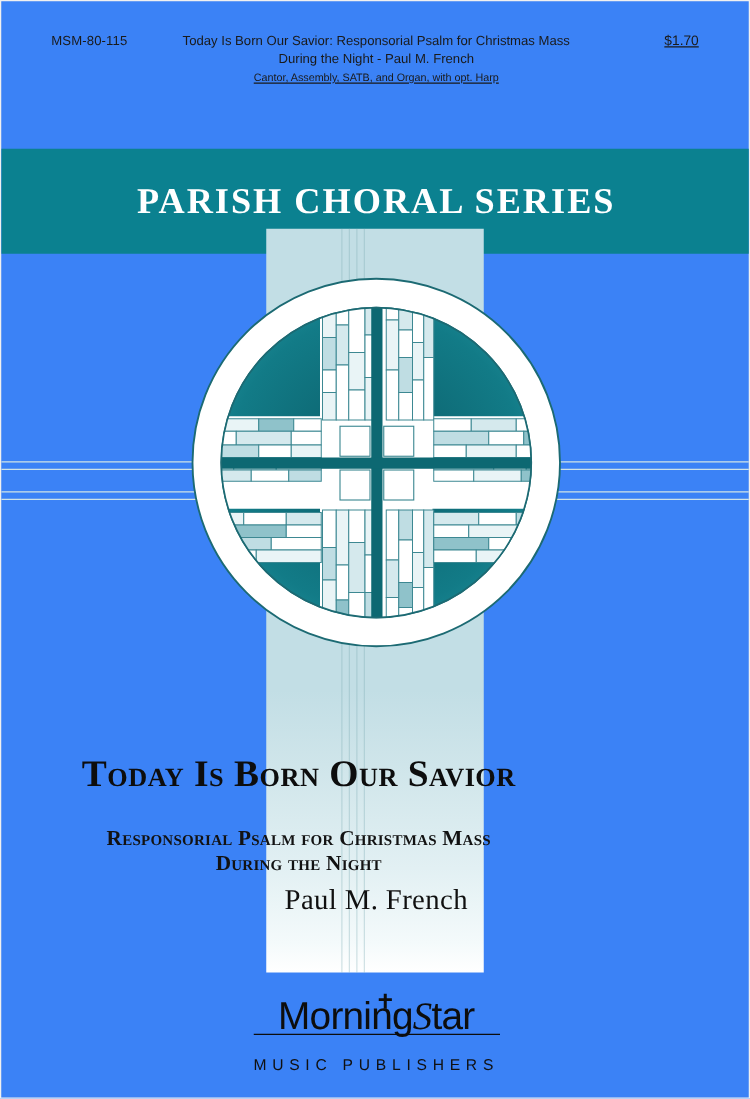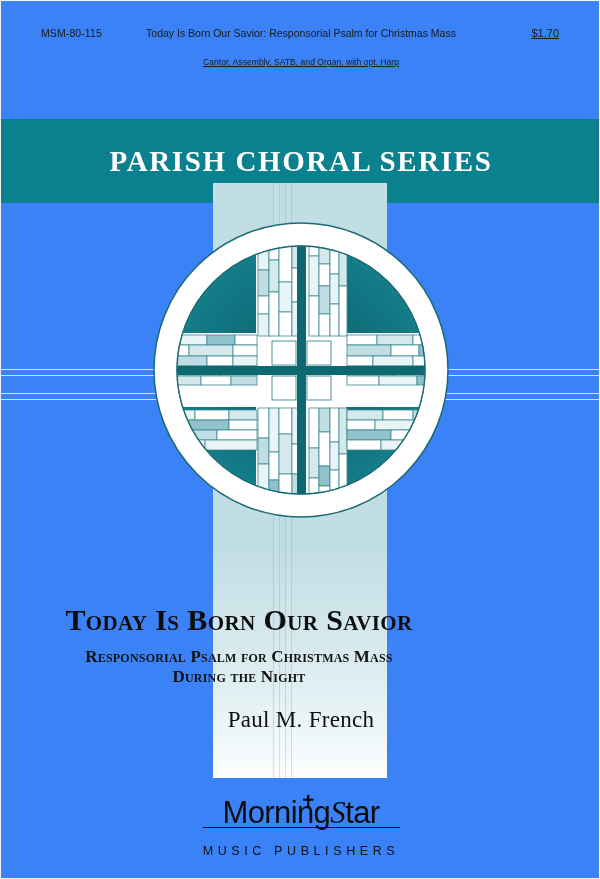--- a/index.html
+++ b/index.html
@@ -100,21 +100,21 @@
     font-family:"Liberation Serif", serif;
     font-weight:bold;
     font-size:30px;
     letter-spacing:.4px;
     color:#0d0d0d;
     line-height:1.04;
     font-variant:small-caps;
     white-space:nowrap;
   }
   #subtitle{
-    margin-top:12px;
+    margin-top:26px;
     font-family:"Liberation Serif", serif;
     font-weight:bold;
     font-size:17px;
     letter-spacing:.2px;
     color:#121212;
     line-height:1.15;
     font-variant:small-caps;
   }
   #subtitle .l2{display:block;}
   #composer{
@@ -143,20 +143,21 @@
 <body>
 
 <div id="page">
 
   <div id="topmeta">
     <div class="row1">
       <span id="meta-catalog">MSM-80-115</span>
       <span id="meta-title-line1">Today Is Born Our Savior: Responsorial Psalm for Christmas Mass</span>
       <span id="meta-price">$1.70</span>
     </div>
+    <div id="meta-title-line2">During the Night - Paul M. French</div>
     <div id="meta-scoring">Cantor, Assembly, SATB, and Organ, with opt. Harp</div>
   </div>
 
   <div id="banner">
     <span id="banner-text">PARISH CHORAL SERIES</span>
   </div>
 
   <div id="vband">
     <span class="stripe s1"></span>
     <span class="stripe s2"></span>

